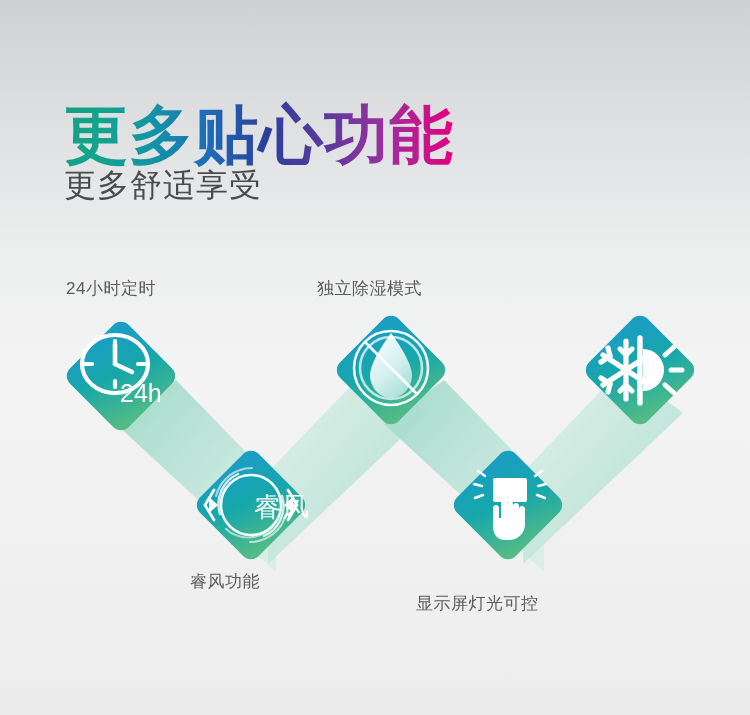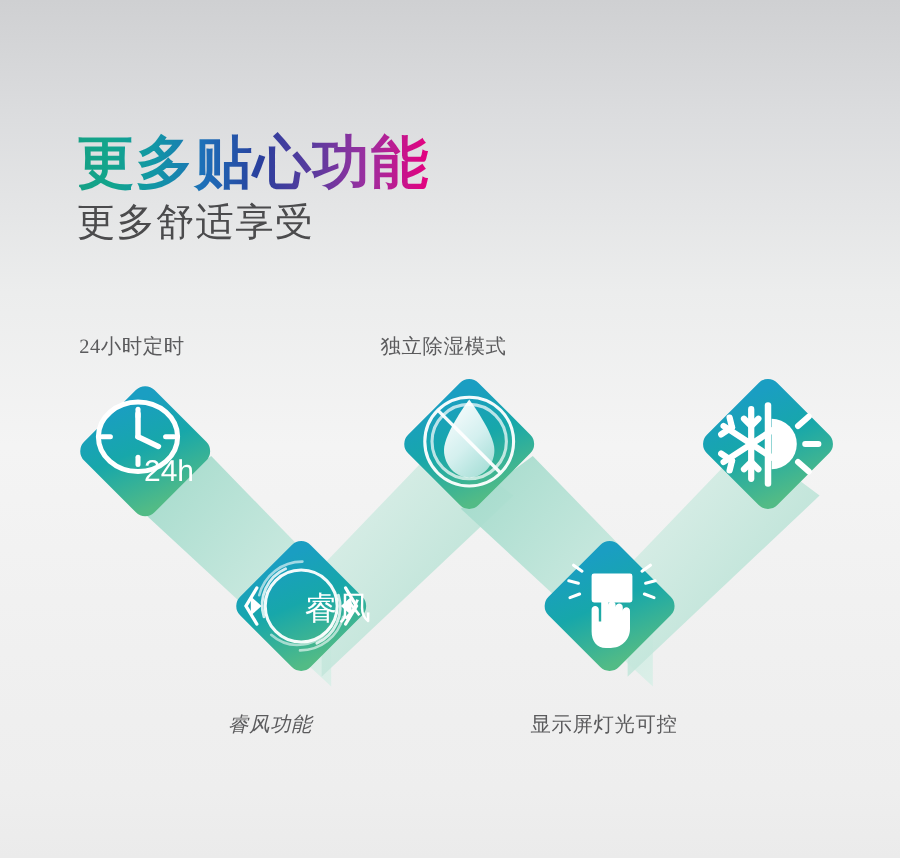--- a/index.html
+++ b/index.html
@@ -15,38 +15,37 @@
     height: 715px;
     overflow: hidden;
     background: linear-gradient(180deg, #cfd0d2 0%, #dcdddf 14%, #eceded 34%, #f4f4f4 52%, #f0f0f0 76%, #eeeeee 92%, #ebebeb 100%);
   }
 
   
   .headline {
     position: absolute;
     left: 64px;
     top: 100px;
-    font-size: 48px;
+    font-size: 64px;
     font-weight: bold;
     letter-spacing: 1px;
     line-height: 1.12;
     white-space: nowrap;
     background-image: linear-gradient(90deg,
         #16a085 0%,
         #12a58c 9%,
         #1296a6 22%,
         #1d6fb8 36%,
         #2a3f9d 52%,
         #5e3a9e 68%,
         #9b2fa0 82%,
         #e6007e 100%);
     -webkit-background-clip: text;
     background-clip: text;
     color: transparent;
-    margin-top: 10px;
     -webkit-text-fill-color: transparent;
   }
   .subheadline {
     position: absolute;
     left: 64px;
     top: 164px;
     font-size: 32px;
     font-weight: normal;
     letter-spacing: 1px;
     color: #4b4b4d;
@@ -186,21 +185,21 @@
         <line x1="53" y1="64" x2="53" y2="70"></line>
         <line x1="23" y1="47" x2="30" y2="47"></line>
       </g>
       <g stroke="#ffffff" fill="none" stroke-width="4.6" stroke-linecap="round">
         <line x1="53" y1="47" x2="53" y2="28"></line>
         <line x1="53" y1="47" x2="70" y2="55"></line>
       </g>
     </svg>
     <div class="badge-24h">24h</div>
   </div>
-  <div class="feat-label" style="left:66px; top:277px;font-family:Liberation Serif, serif;">24小时定时</div>
+  <div class="feat-label" style="left:66px; top:277px;">24小时定时</div>
 
   <div class="diamond" style="left:192px; top:446px;">
     <svg class="dsvg" viewBox="0 0 118 118">
       <g transform="rotate(45 59 59)">
         <rect x="17.5" y="17.5" width="83" height="83" rx="11" ry="11" fill="url(#dgrad)"></rect>
       </g>
     </svg>
     <svg class="glyph" viewBox="0 0 118 118">
       <g fill="none" stroke="#ffffff" stroke-linecap="round">
         <circle cx="59" cy="59" r="30" stroke-width="2.6" opacity="0.95"></circle>
@@ -214,21 +213,21 @@
         <path d="M 26 59 L 17 51 L 17 67 Z"></path>
         <path d="M 92 59 L 101 51 L 101 67 Z"></path>
       </g>
       <g fill="none" stroke="#ffffff" stroke-width="2.8" stroke-linecap="round">
         <path d="M 22 44 L 13 59 L 22 74"></path>
         <path d="M 96 44 L 105 59 L 96 74"></path>
       </g>
     </svg>
     <div class="ruifeng-text">睿风</div>
   </div>
-  <div class="feat-label" style="left:190px; top:592px;font-style:italic;">睿风功能</div>
+  <div class="feat-label" style="left:190px; top:570px;">睿风功能</div>
 
   <div class="diamond" style="left:332px; top:311px;">
     <svg class="dsvg" viewBox="0 0 118 118">
       <g transform="rotate(45 59 59)">
         <rect x="17.5" y="17.5" width="83" height="83" rx="11" ry="11" fill="url(#dgrad)"></rect>
       </g>
     </svg>
     <svg class="glyph" viewBox="0 0 118 118">
       <path d="M 59 22
                C 59 22 80 50 80 64
@@ -271,21 +270,21 @@
                L 76 78
                C 76 88 68 94 60 94
                L 56 94
                C 48 94 44 88 44 80
                L 44 62
                C 44 58 50 58 50 62
                L 50 72
                L 52 72 Z" fill="#ffffff"></path>
     </svg>
   </div>
-  <div class="feat-label" style="left:442px; top:592px;">显示屏灯光可控</div>
+  <div class="feat-label" style="left:416px; top:592px;">显示屏灯光可控</div>
 
   <div class="diamond" style="left:581px; top:311px;">
     <svg class="dsvg" viewBox="0 0 118 118">
       <g transform="rotate(45 59 59)">
         <rect x="17.5" y="17.5" width="83" height="83" rx="11" ry="11" fill="url(#dgrad)"></rect>
       </g>
     </svg>
     <svg class="glyph" viewBox="0 0 118 118">
 
       <path d="M 62 38 A 21 21 0 0 1 62 80 Z" fill="#ffffff"></path>

